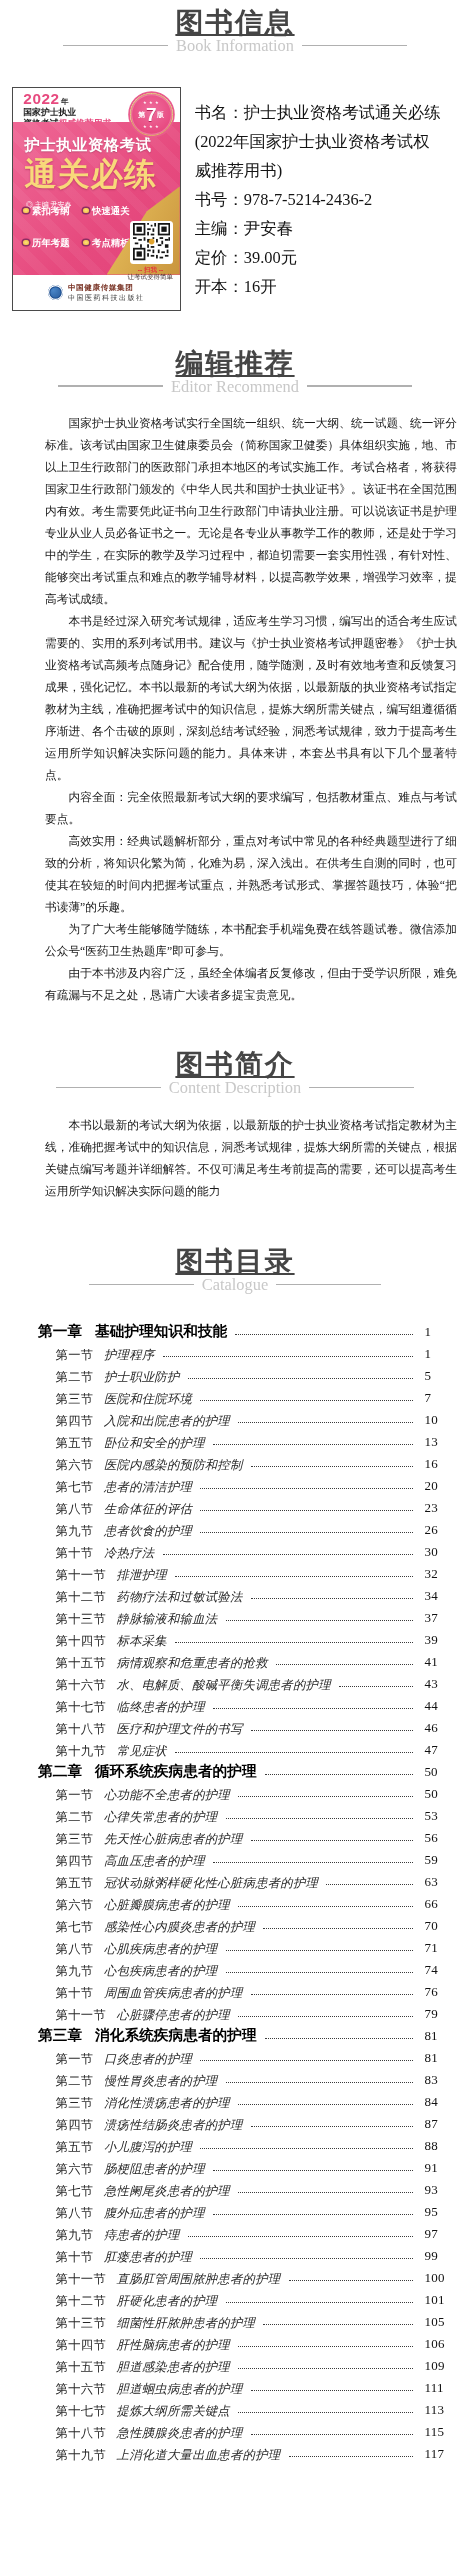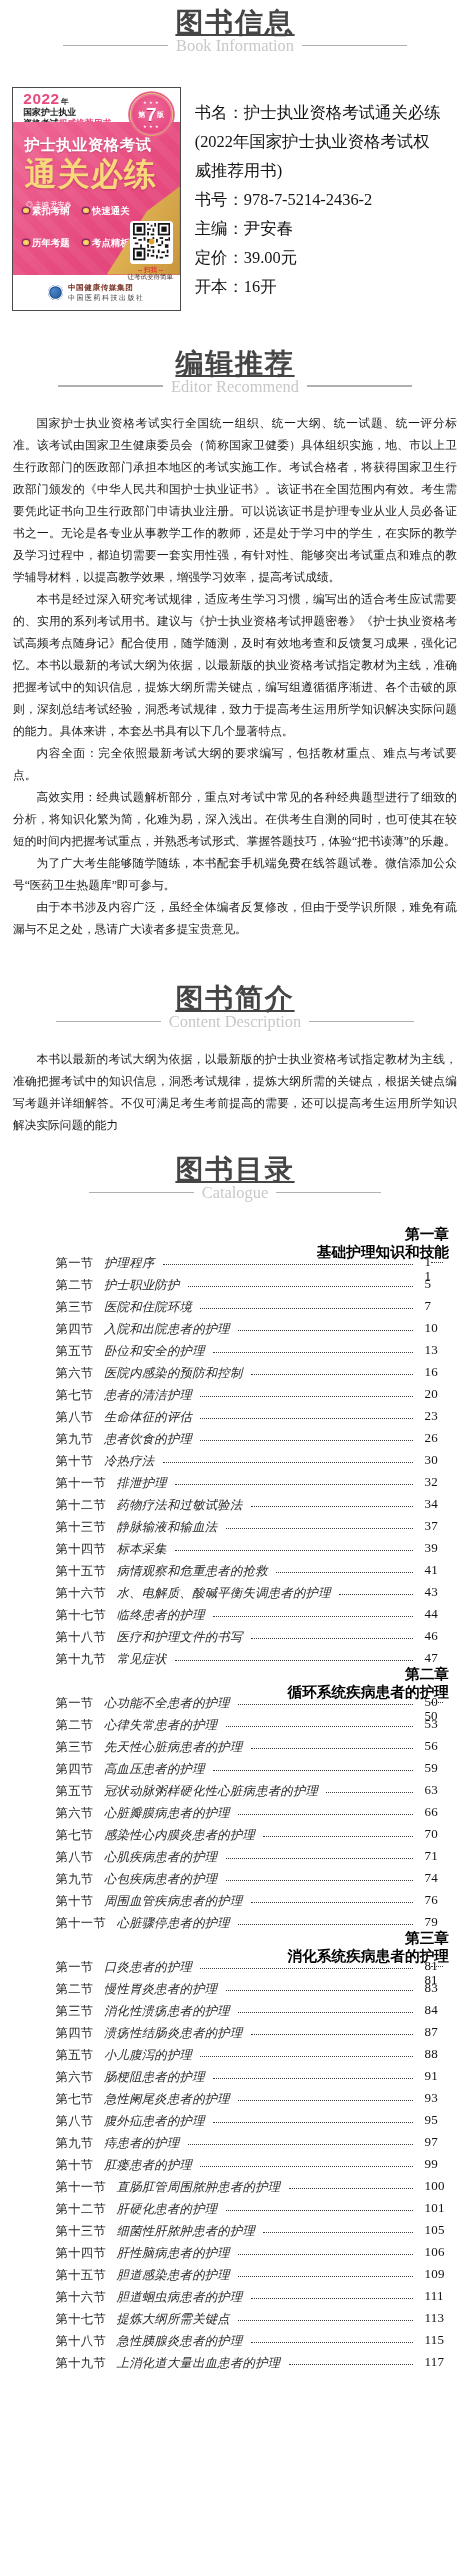--- a/index.html
+++ b/index.html
@@ -13,21 +13,21 @@
 
   
   .sec-head{text-align:center;}
   .sec-head .cn{margin:0;font:600 28px/1.2 "Liberation Sans",sans-serif;color:var(--header-gray);letter-spacing:1.8px;text-decoration:underline;}
   .sec-head .sub{display:flex;justify-content:center;align-items:flex-start;gap:8.2px;margin-top:-2.3px;}
   .sec-head .hline{width:105px;height:1.2px;background:#b0b0b0;margin-top:7.6px;}
   .sec-head .en{font:16.4px/1.15 "Liberation Serif",serif;color:var(--subtitle-gray);}
 
   .mt-editor{margin-top:36px;}
   .mt-summary{margin-top:41px;}
-  .mt-catalogue{margin-top:16px;}
+  .mt-catalogue{margin-top:42px;}
 
   
   .info-wrap{display:flex;padding:0 11.7px;margin-top:30.5px;}
   .cover{position:relative;flex:none;width:169px;height:224px;border:0.6px solid #4a4a4a;background:#fff;overflow:hidden;}
   .cv-top{position:relative;height:34px;padding:3.5px 0 0 10.6px;}
   .cv-year{line-height:1;}
   .y-num{font:800 15.3px/1 "Liberation Sans",sans-serif;color:var(--cover-pink);letter-spacing:0.6px;}
   .y-suf{font:700 7.6px "Liberation Sans",sans-serif;color:#333;margin-left:1.2px;}
   .cv-l1,.cv-l2{font:700 8.8px/10.6px "Liberation Sans",sans-serif;color:#222;}
   .cv-l2 .pink{color:var(--cover-pink);}
@@ -60,27 +60,27 @@
   .cv-bottom{height:36px;display:flex;align-items:center;justify-content:center;gap:4.7px;background:#fff;}
   .pub-logo{width:15.3px;height:15.3px;border-radius:50%;flex:none;
     background:radial-gradient(circle at 35% 35%,#4a86c8,#1d4e8f);
     box-shadow:inset 0 0 0 1.2px #fff, inset 0 0 0 2.3px #1d4e8f;}
   .pub1{font:700 7.6px/1.35 "Liberation Serif",serif;color:#7a3527;letter-spacing:0.6px;}
   .pub2{font:7px/1.3 "Liberation Sans",sans-serif;color:#3c3c3c;letter-spacing:1.5px;}
 
   .binfo{padding-top:11.7px;margin-left:14px;font:16.4px/29px "Liberation Serif",serif;color:#141414;}
 
   
-  .paras{margin-top:16.4px;padding:0 13px;}
+  .paras{margin-top:16.4px;padding:0 13px;margin-left:32px;}
   .paras p{margin:0;font:11.7px/22px "Liberation Serif",serif;color:#191919;text-align:justify;text-indent:2em;}
 
   
   .toc{margin-top:23.5px;padding:0 21px 0 38px;}
   .toc-row{display:flex;align-items:flex-end;height:22px;white-space:nowrap;}
-  .row-chapter{font:700 14.7px/1.2 "Liberation Sans",sans-serif;color:#000;flex-direction:column;}
+  .row-chapter{font:700 14.7px/1.2 "Liberation Sans",sans-serif;color:#000;}
   .row-chapter .toc-title{margin-left:13px;}
   .row-section{font:12.3px/1.2 "Liberation Serif",serif;color:#272727;letter-spacing:0.3px;padding-left:17.6px;}
   .row-section .toc-title{margin-left:10.6px;font-style:italic;}
   .toc-label{flex:none;}
   .toc-title{flex:none;}
   .leader{flex:1;border-bottom:1.8px dotted #3c3c3c;margin:0 5.9px 5.3px 8.2px;min-width:11.7px;}
   .toc-page{flex:none;width:30.5px;text-align:left;padding-left:5.9px;font:13px/1.2 "Liberation Serif",serif;color:#111;font-weight:400;margin-bottom:0.6px;}
   .row-chapter .toc-page{font-weight:400;}
 </style>
 </head>

